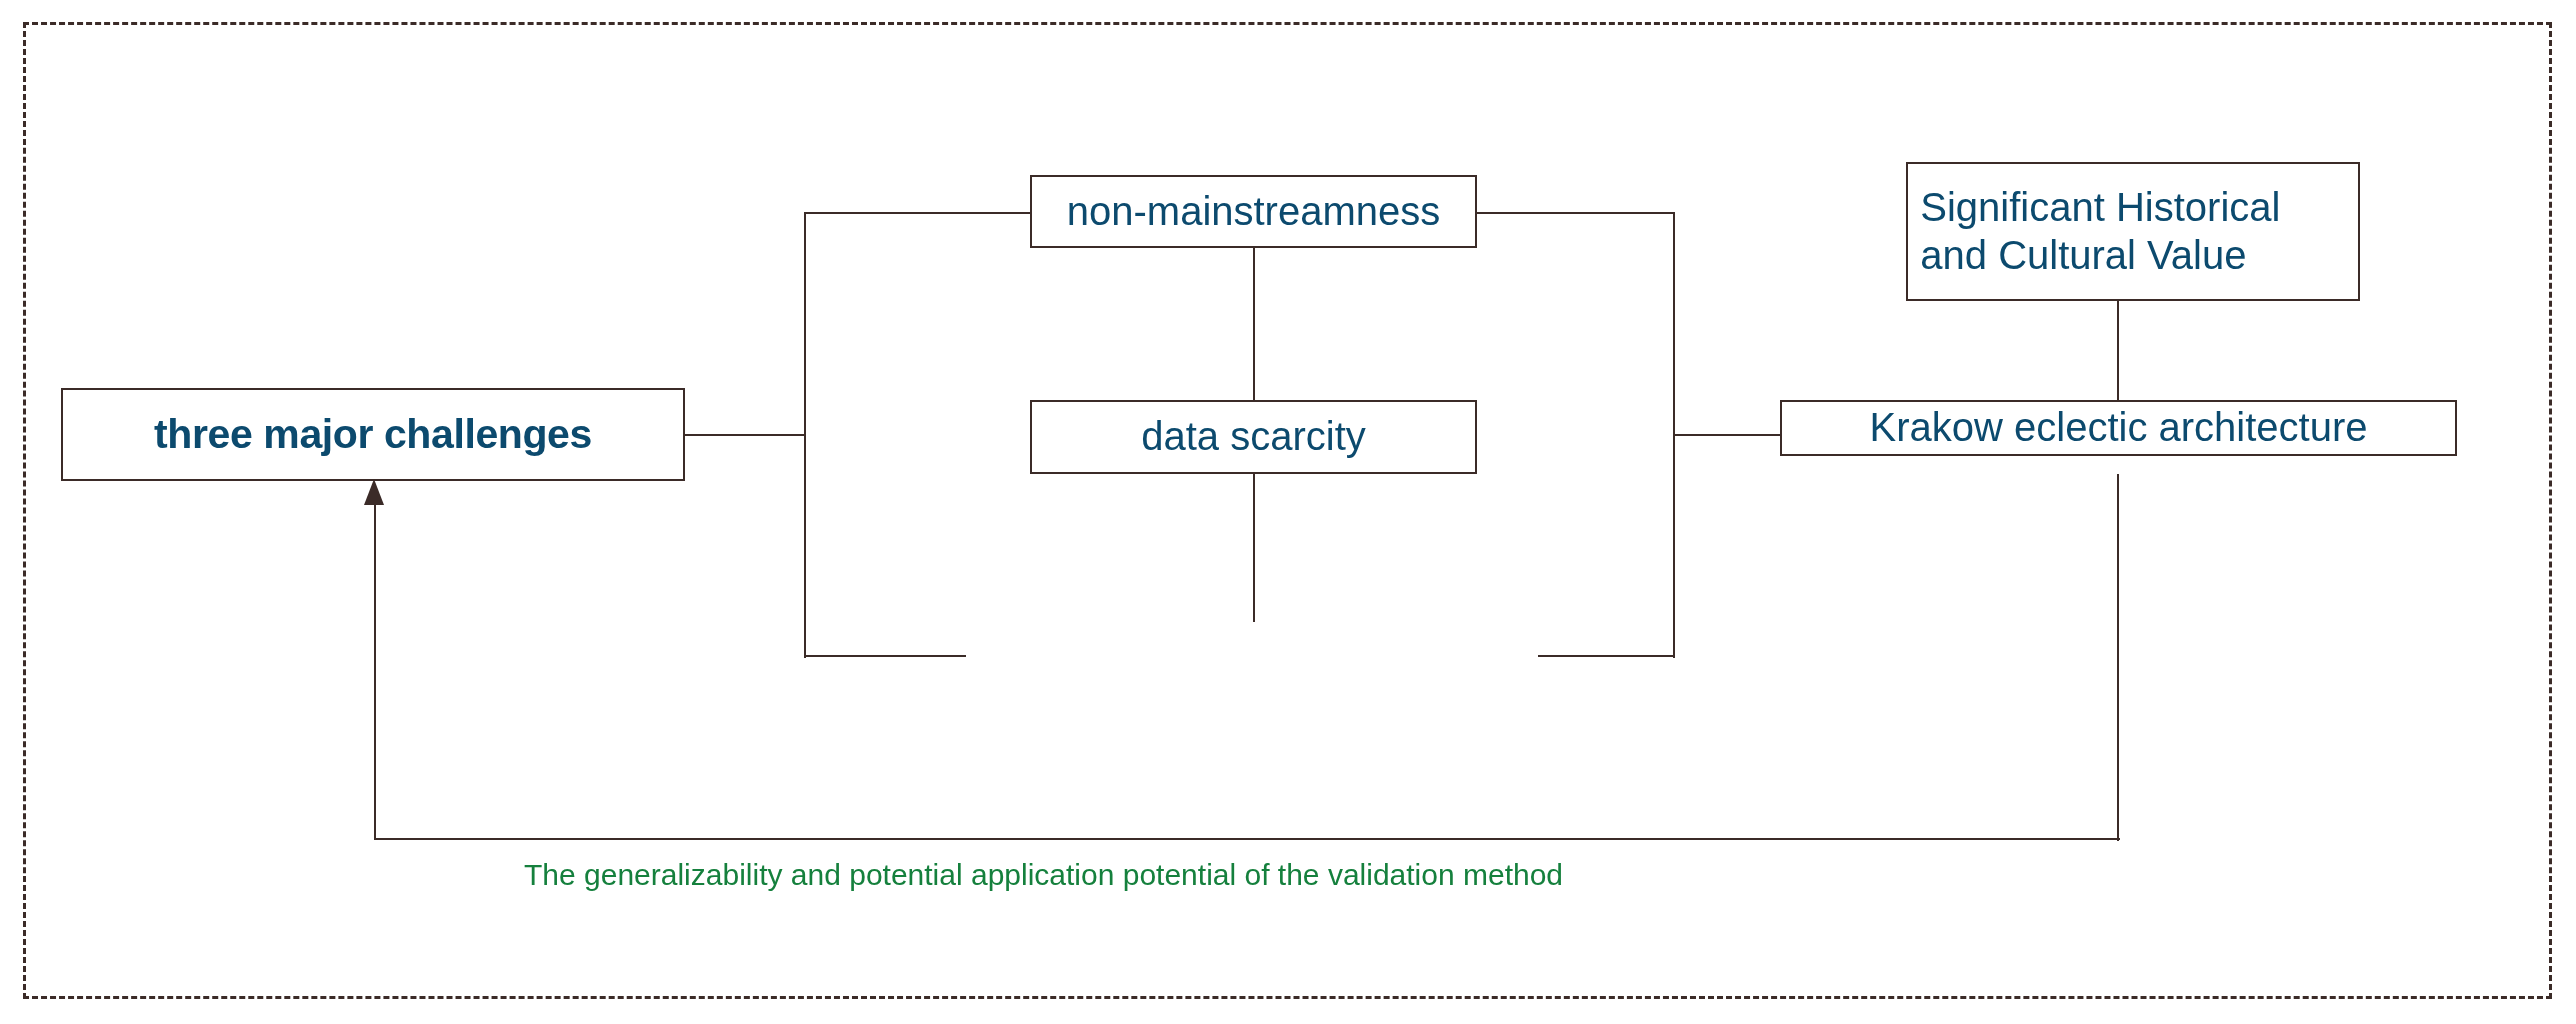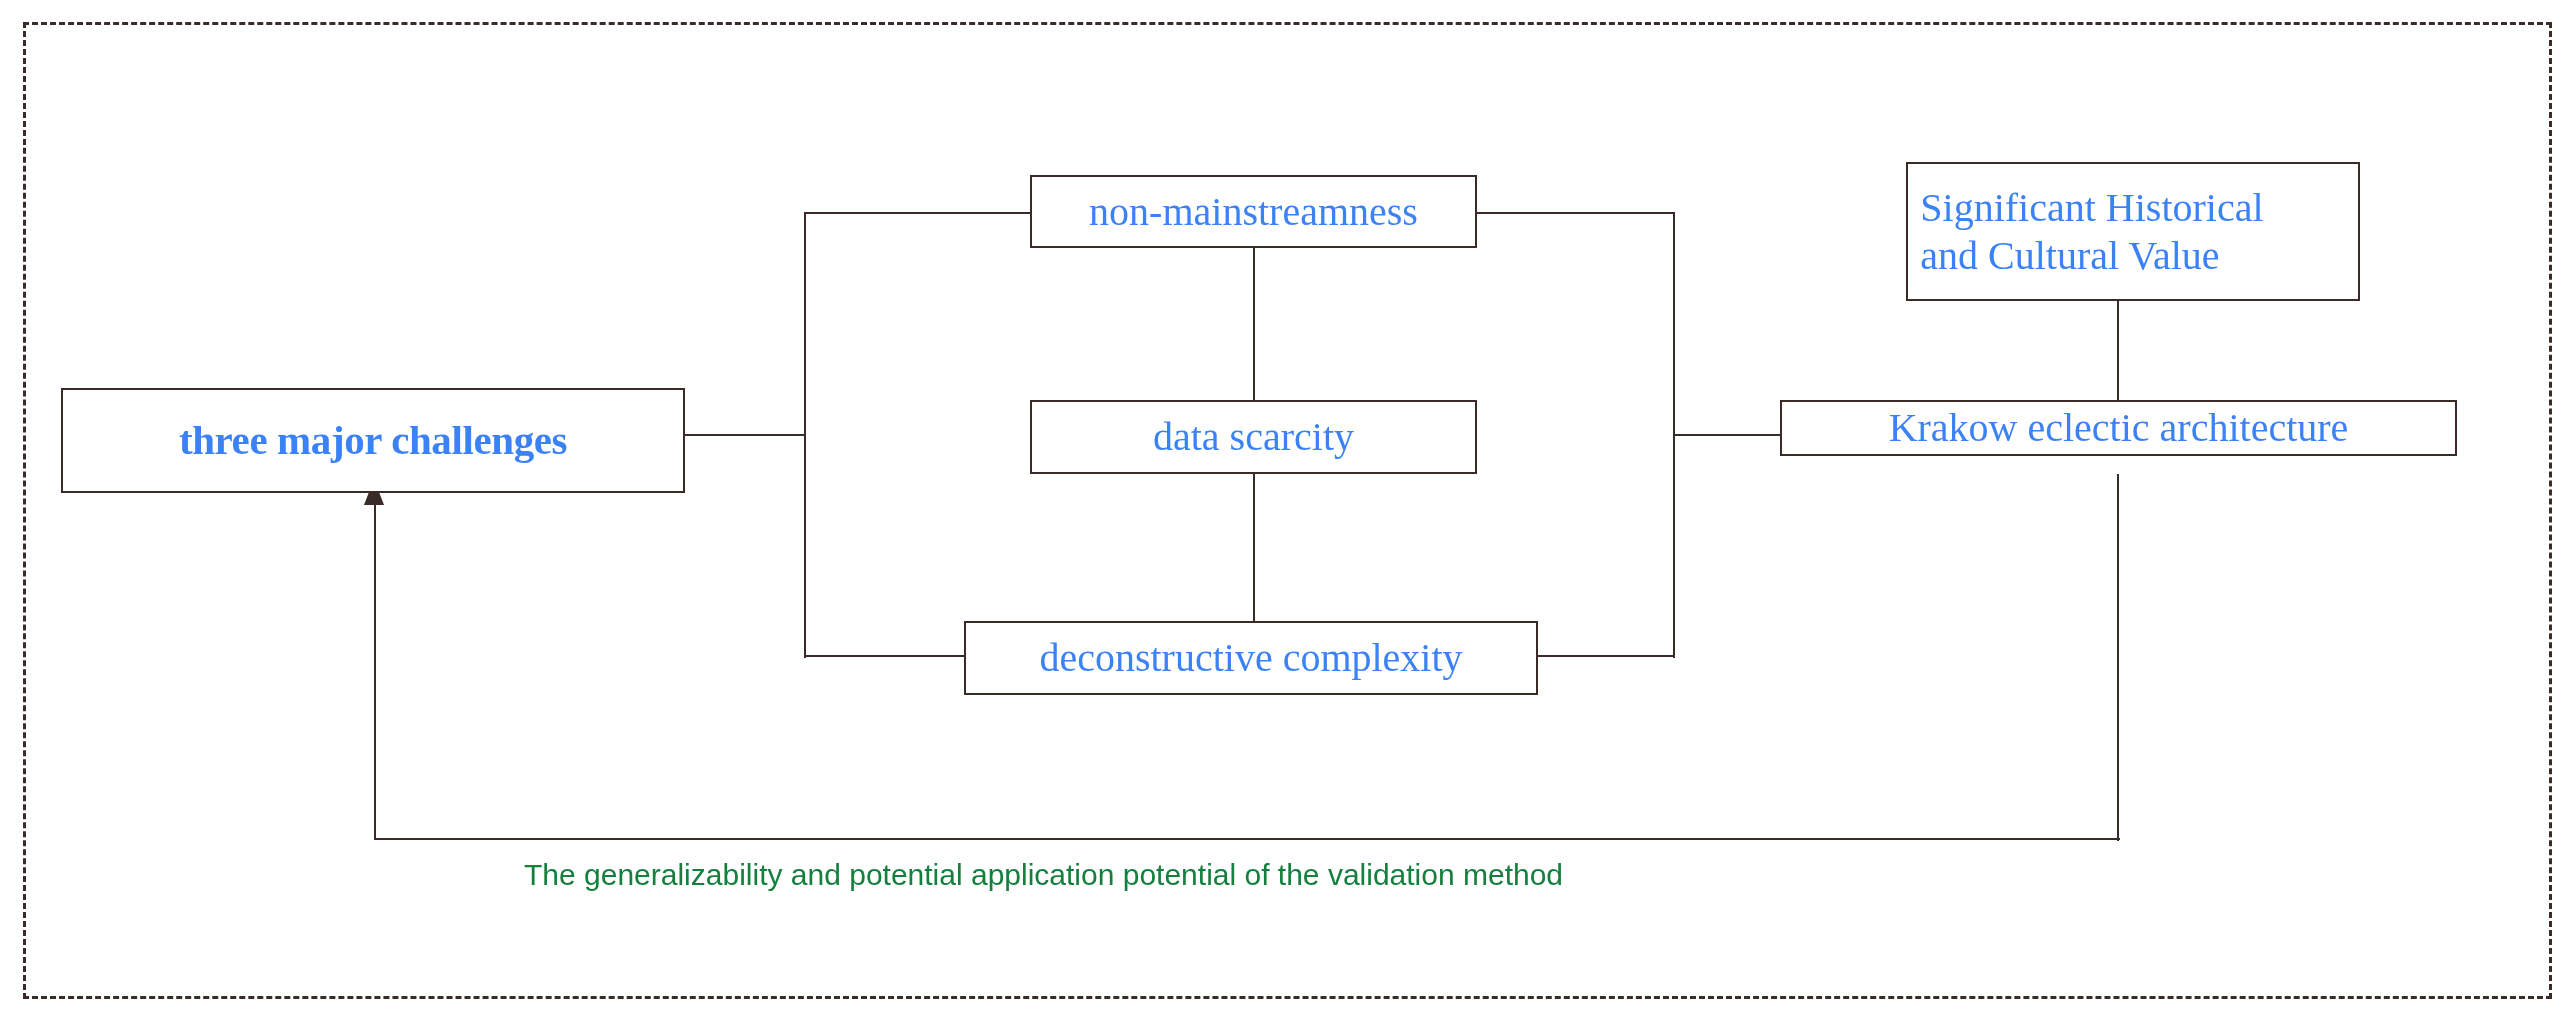--- a/index.html
+++ b/index.html
@@ -29,38 +29,37 @@
   }
   
   .node {
     position: absolute;
     box-sizing: border-box;
     border: 2.3px solid #3b2b28;
     background: #ffffff;
     display: flex;
     align-items: center;
     justify-content: center;
-    color: #3b82f6;
+    color: #0c4a6e;
     line-height: 1.18;
     z-index: 3;
-    font-family: Liberation Serif, serif;
   }
   .node.left-text {
     justify-content: flex-start;
     padding-left: 12.3px;
     align-items: center;
   }
   .node-label {
     white-space: pre-line;
     display: block;
   }
 
   
   #node-challenges {
-    left: 61px; top: 388px; width: 624px; height: 105px;
+    left: 61px; top: 388px; width: 624px; height: 93px;
     font-size: 41px; font-weight: bold; letter-spacing: -0.4px;
   }
   #node-nonmainstream {
     left: 1030px; top: 175px; width: 447px; height: 73px;
     font-size: 40px;
   }
   #node-datascarcity {
     left: 1030px; top: 400px; width: 447px; height: 74px;
     font-size: 40px;
   }
@@ -146,23 +145,20 @@
   </div>
 
   <div class="node" id="node-nonmainstream">
     <span class="node-label">non-mainstreamness</span>
   </div>
 
   <div class="node" id="node-datascarcity">
     <span class="node-label">data scarcity</span>
   </div>
 
-  <div class="node" id="node-deconstructive">
-    <span class="node-label">deconstructive complexity</span>
-  </div>
 
   <div class="node left-text" id="node-significant">
     <span class="node-label">Significant Historical
 and Cultural Value</span>
   </div>
 
   <div class="node" id="node-krakow">
     <span class="node-label">Krakow eclectic architecture</span>
   </div>
 

